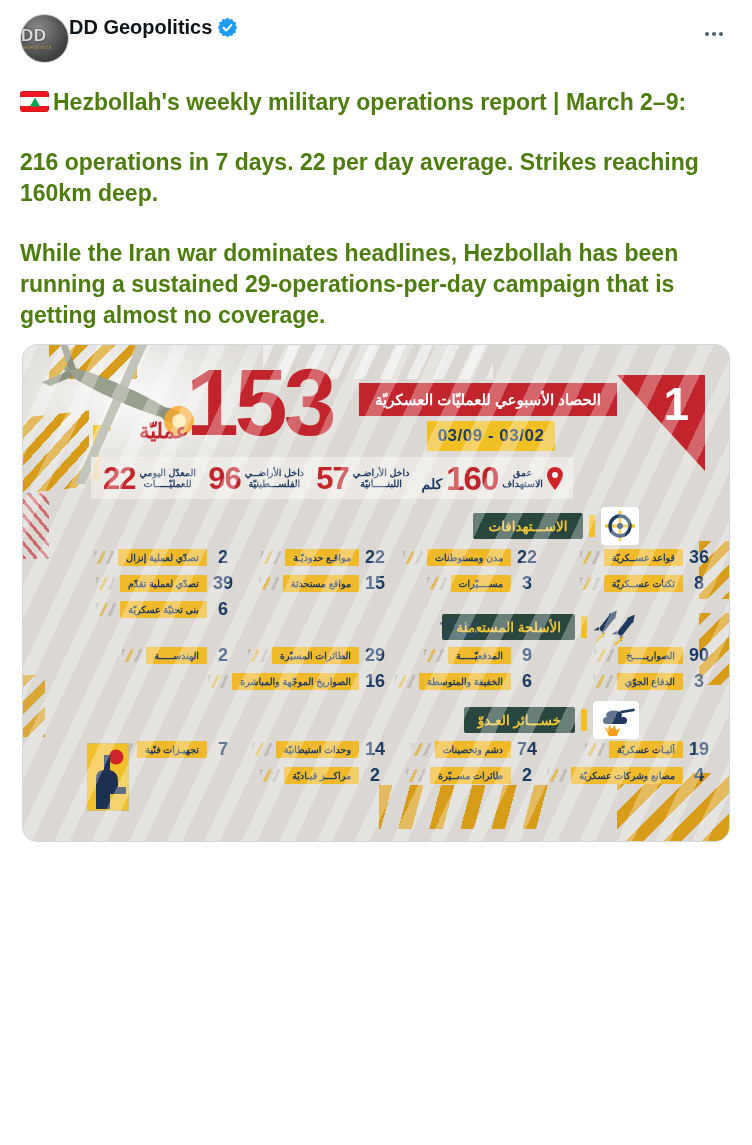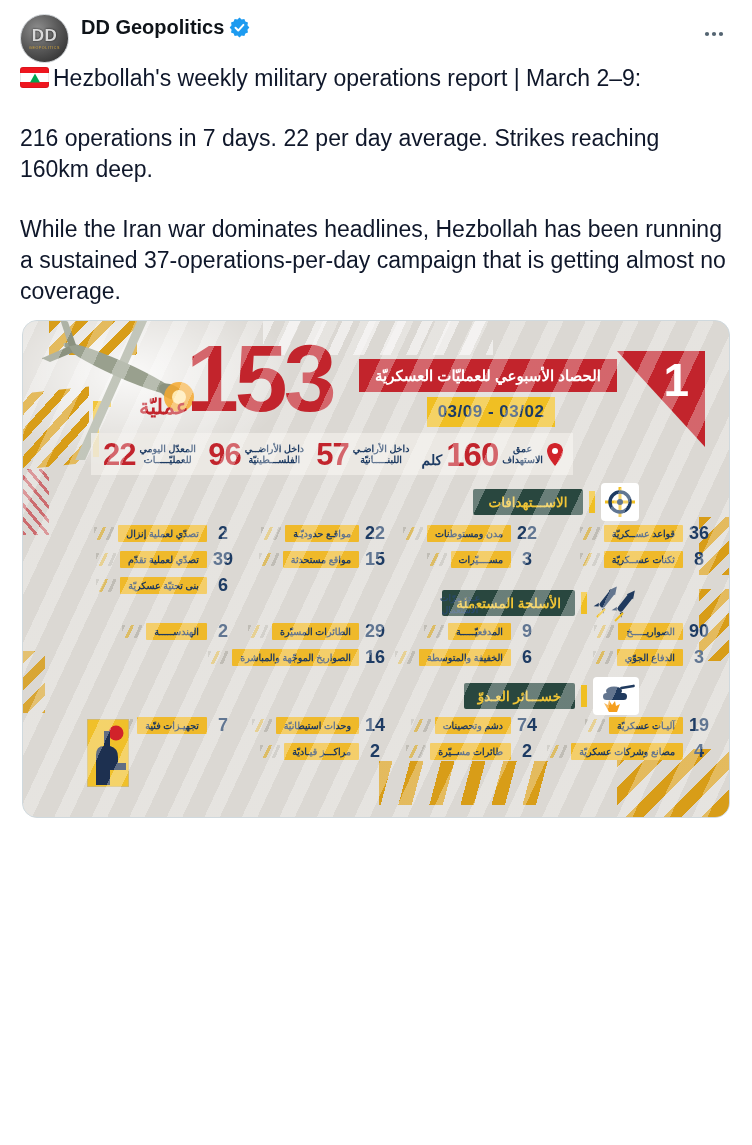--- a/index.html
+++ b/index.html
@@ -8,34 +8,34 @@
     width:752px; height:1145px; overflow:hidden; position:relative;
     font-family:"Liberation Sans", sans-serif; color:#0f1419;
   }
   .tweet { padding:14px 20px 0 20px; }
 
   
   .tweet-header { display:flex; align-items:flex-start; position:relative; }
   .avatar {
     width:49px; height:49px; border-radius:50%; flex:0 0 49px;
     background:radial-gradient(circle at 35% 30%, #8d8d8d 0%, #5a5a5a 45%, #232323 100%);
-    display:flex; flex-direction:column; align-items:center; justify-content:center;
+    display:flex; flex-direction:column; align-items:flex-start; justify-content:center;
     border:1px solid #d0d4d8; overflow:hidden;
   }
   .av-dd { font-weight:bold; font-size:17px; color:#d9d9d9; letter-spacing:0.5px;
            text-shadow:0 0 2px #111; line-height:1; }
   .av-sub { font-size:3.6px; color:#d9a93c; letter-spacing:0.6px; margin-top:1.5px; }
-  .id-block { margin-left:12px; padding-top:2px; }
+  .id-block { margin-left:0; padding-top:2px; }
   .name-row { display:flex; align-items:center; gap:5px; }
   .display-name { font-weight:bold; font-size:20px; color:#0f1419; }
   .handle { font-size:19px; color:#536471; margin-top:3px; }
   .more { position:absolute; right:6px; top:8px; cursor:pointer; }
 
   
-  .tweet-text { font-size:23px; line-height:31px; color:#0f172a; }
+  .tweet-text { margin-top:24px; font-size:23px; line-height:31px; color:#4d7c0f;font-weight:bold; }
   .tweet-text p { margin:0 0 0 0; }
   .para { margin-top:29px !important; white-space:pre-line; }
   .leb-flag { display:inline-block; width:29px; height:21px; border-radius:3px;
     vertical-align:-2px; margin-right:4px; overflow:hidden; position:relative;
     background:linear-gradient(180deg,#ee161f 0 27%,#ffffff 27% 73%,#ee161f 73% 100%);
     box-shadow:0 0 0 1px rgba(0,0,0,0.08) inset; }
   .cedar { position:absolute; left:50%; top:50%; transform:translate(-50%,-50%);
     width:0; height:0; border-left:5px solid transparent; border-right:5px solid transparent;
     border-bottom:9px solid #00a651; }
 
@@ -143,21 +143,21 @@
         </svg>
       </span>
     </div>
   </div>
 
   <div class="tweet-text">
     <p><span class="leb-flag"><span class="cedar"></span></span><span>Hezbollah's weekly military operations report | March 2–9:</span></p>
     <div>
 
     <p class="para">216 operations in 7 days. 22 per day average. Strikes reaching 160km deep.</p>
-        <p class="para">While the Iran war dominates headlines, Hezbollah has been running a sustained 37-operations-per-day campaign that is getting almost no coverage.</p>
+        <p class="para">While the Iran war dominates headlines, Hezbollah has been running a sustained 29-operations-per-day campaign that is getting almost no coverage.</p>
       </div>
   </div>
 
   <div class="card">
     <div class="haze"></div>
     <div class="wh-top"></div>
     <div class="hz hz-tl"></div>
     <div class="hz hz-left"></div>
     <div class="hz hz-lb"></div>
     <div class="hz hz-r1"></div>

